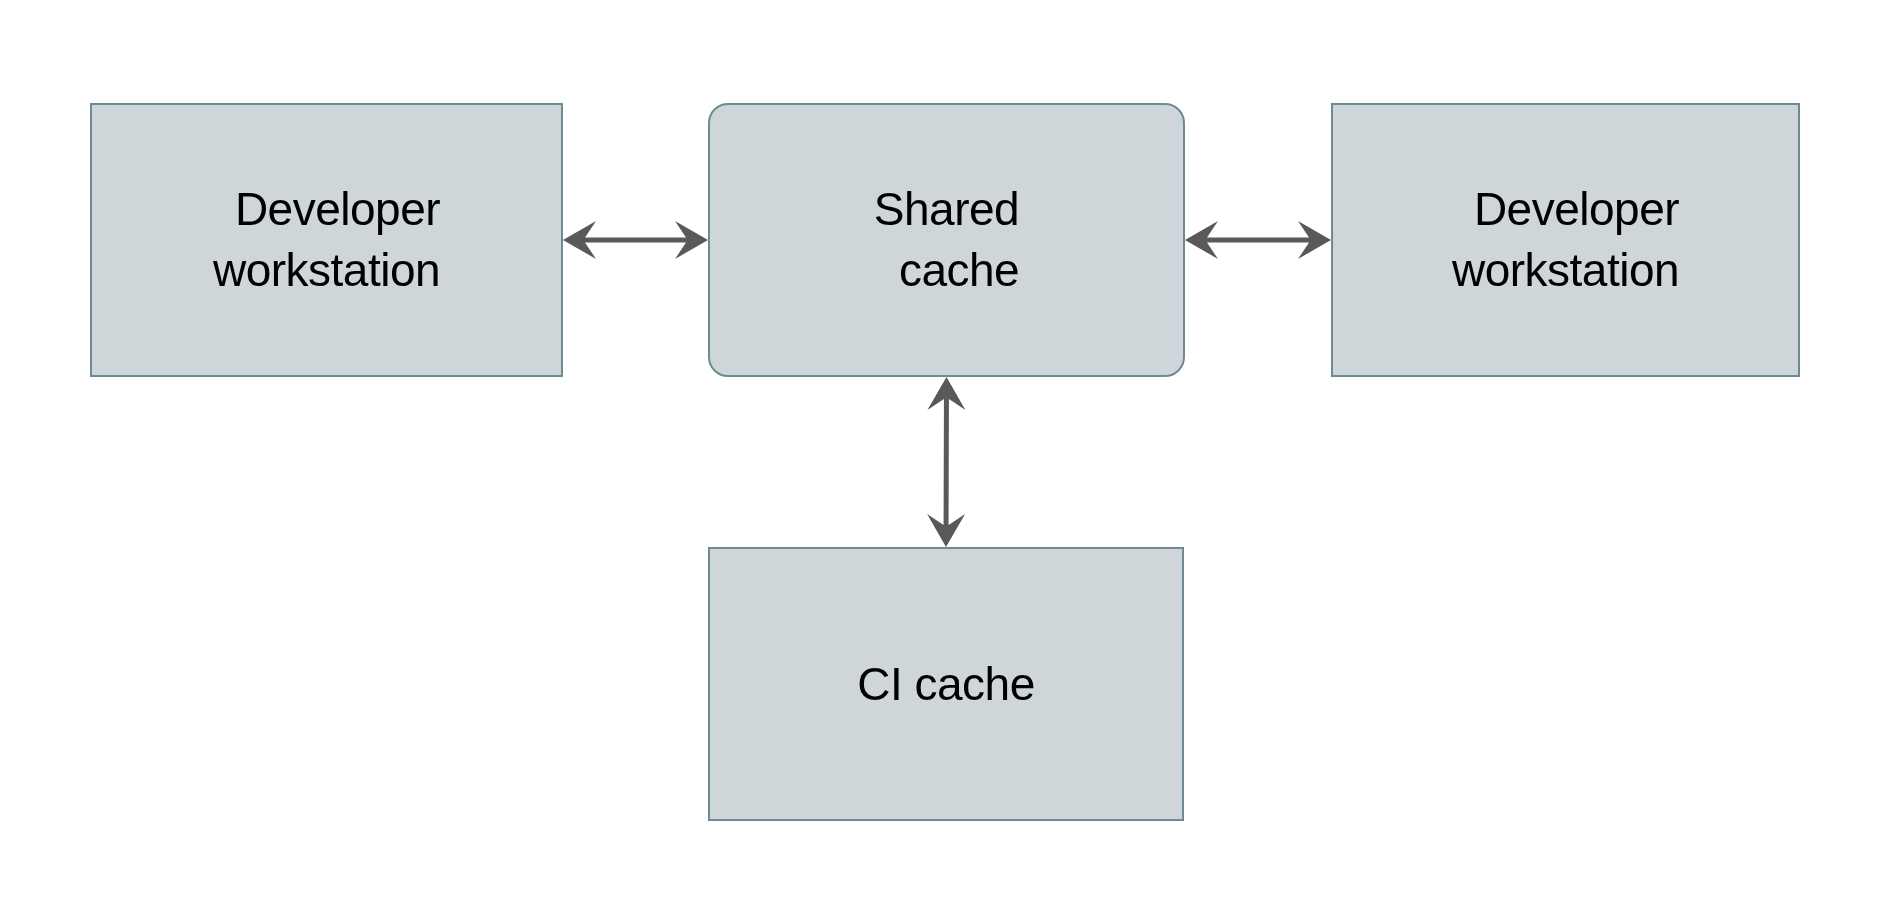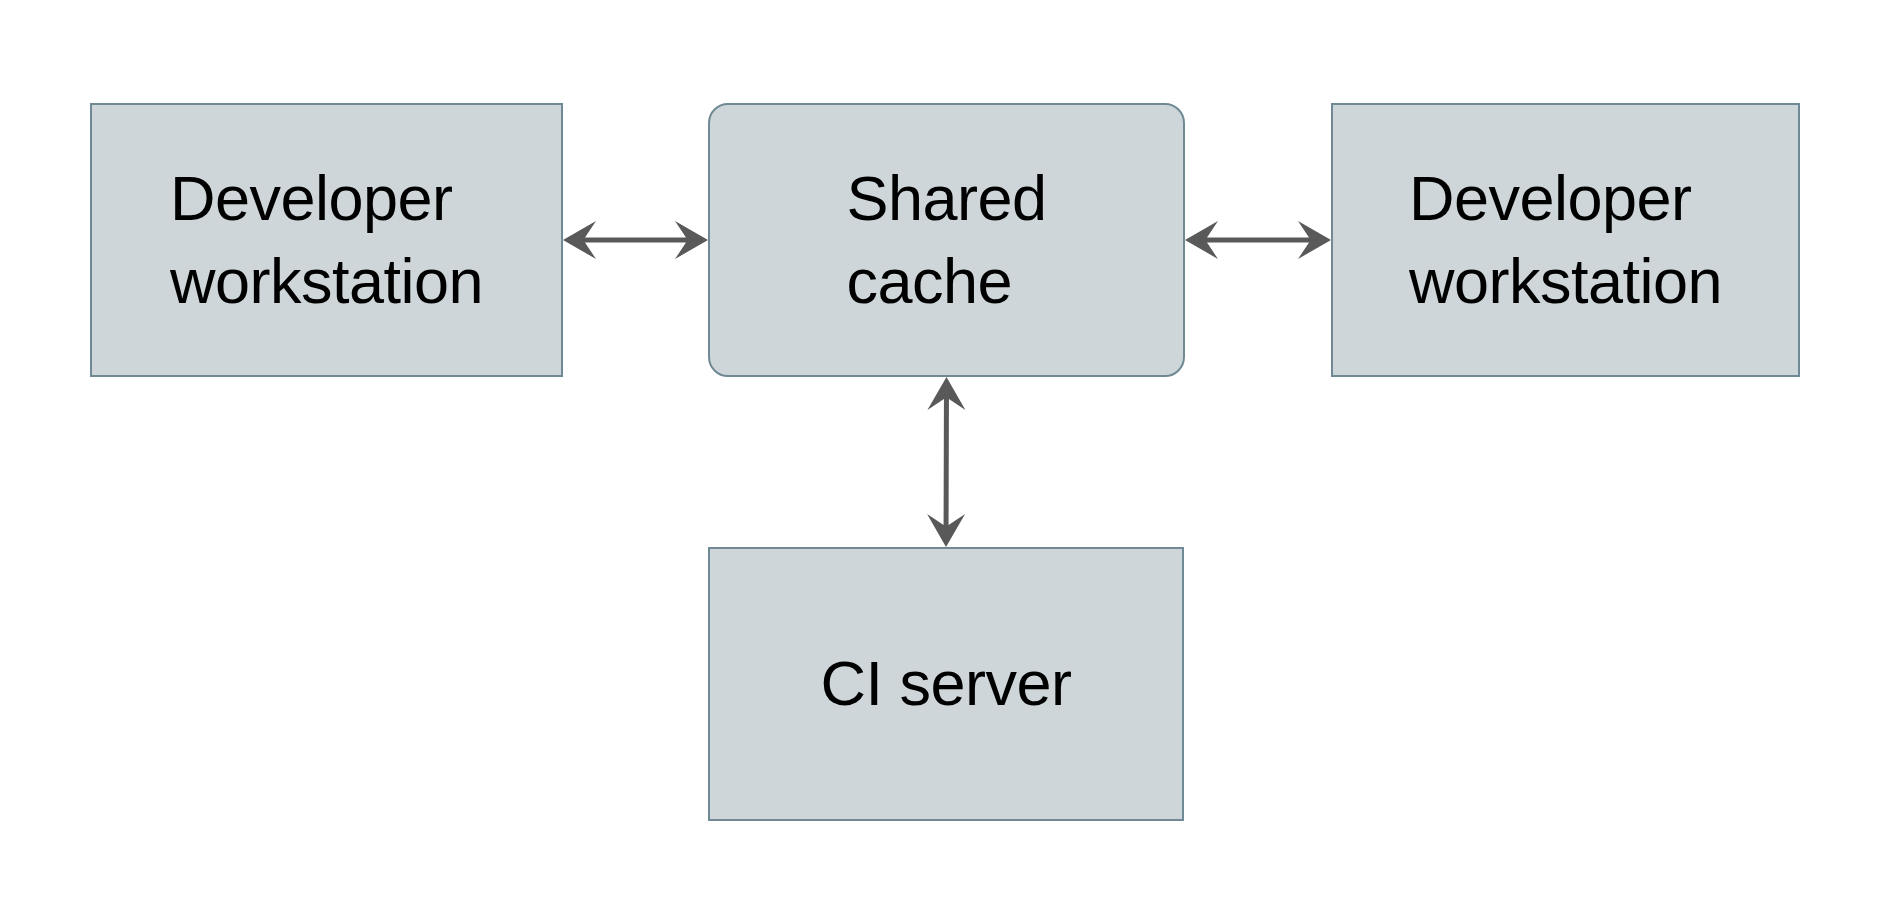--- a/index.html
+++ b/index.html
@@ -19,23 +19,23 @@
     overflow: hidden;
   }
   .node {
     position: absolute;
     box-sizing: border-box;
     background: #ced6d9;
     border: 2px solid #6f8a94;
     display: flex;
     align-items: center;
     justify-content: center;
-    text-align: left;
+    text-align: right;
     color: #000000;
-    font-size: 63px;
+    font-size: 46px;
     line-height: 1.32;
     font-weight: 400;
     letter-spacing: -0.5px;
     white-space: pre-line;
     -webkit-font-smoothing: antialiased;
   }
   .node-label {
     display: block;
     padding: 0 6px;
   }
@@ -62,21 +62,21 @@
     <span class="node-label">Shared
 cache</span>
   </div>
 
   <div class="node" id="node-dev-right" style="left: 1331px; top: 103px; width: 469px; height: 274px; background: rgb(206, 214, 217); border-color: rgb(111, 138, 148); color: rgb(0, 0, 0);">
     <span class="node-label">Developer
 workstation</span>
   </div>
 
   <div class="node" id="node-ci-server" style="left: 708px; top: 547px; width: 476px; height: 274px; background: rgb(206, 214, 217); border-color: rgb(111, 138, 148); color: rgb(0, 0, 0);">
-    <span class="node-label">CI server</span>
+    <span class="node-label">CI cache</span>
   </div>
 
   <div class="connector" id="conn-left" style="left: 563px; top: 240px; transform-origin: 20px 39px; transform: translate(-20px, -39px) rotate(0deg);">
     <svg id="svg-conn-left" width="185" height="78" viewBox="-20 -39 185 78">
       <g id="g-conn-left">
           <polygon points="0,0 33,-19 22,-2.5 123,-2.5 112,-19 145,0 112,19 123,2.5 22,2.5 33,19" fill="#595959"></polygon>
         </g>
     </svg>
   </div>
 

